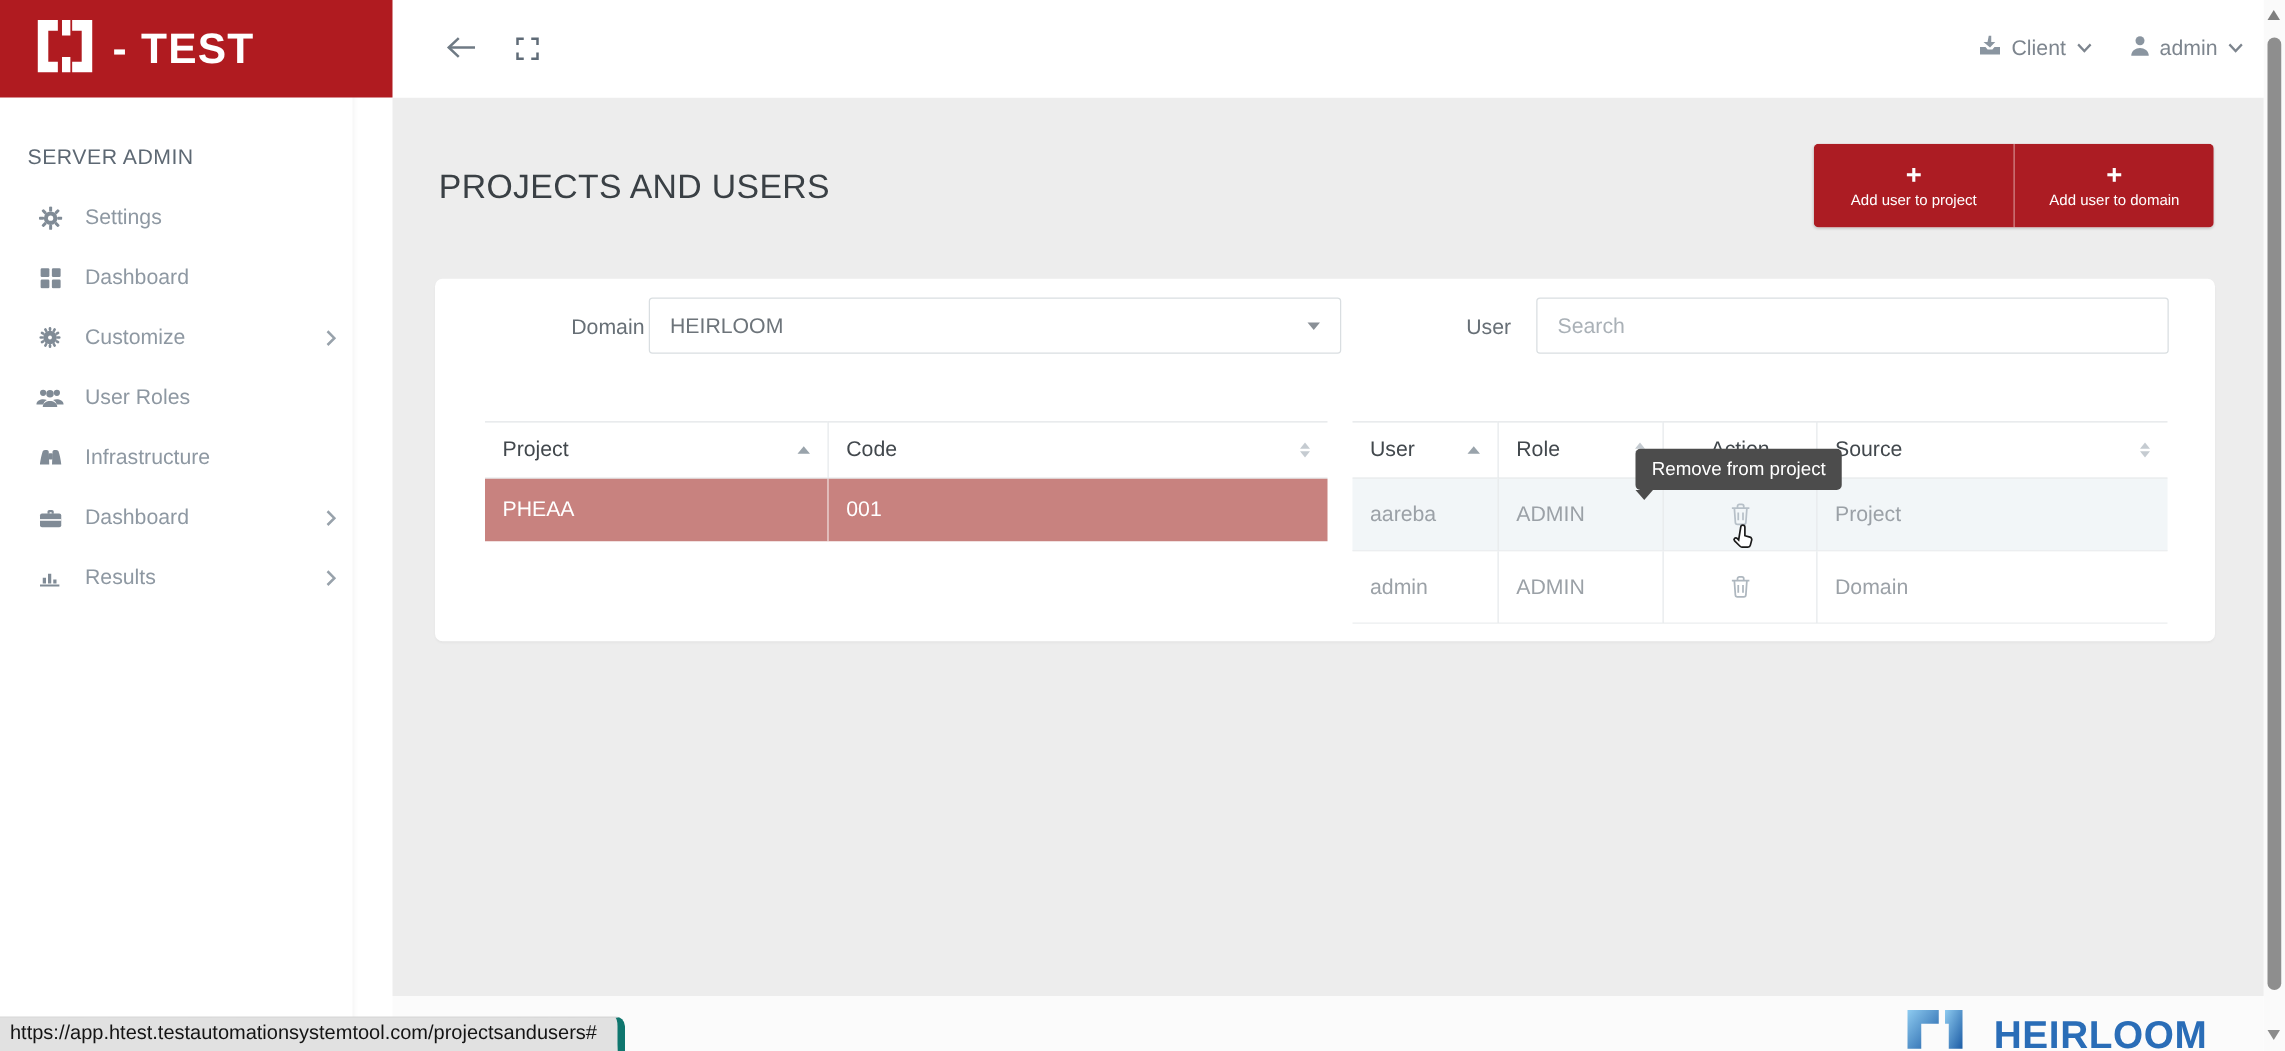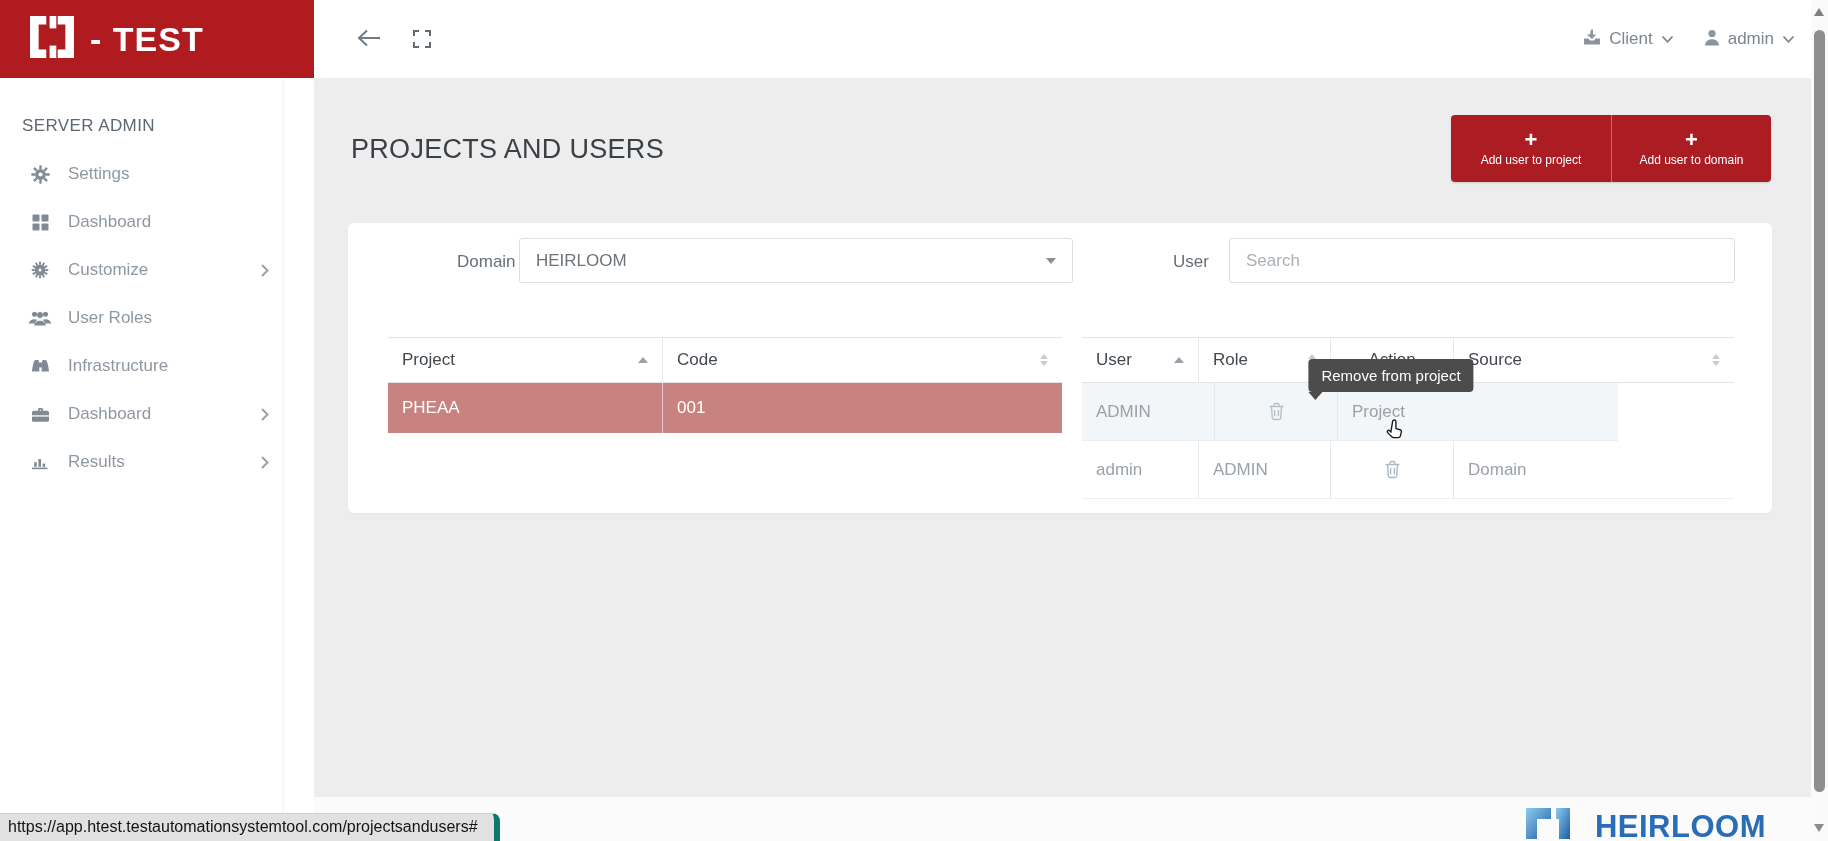--- a/index.html
+++ b/index.html
@@ -355,20 +355,21 @@
           <div class="cell c3">
             <span>Source</span>
             <span class="sort-both">
                 <i class="up"></i>
                 <i class="dn"></i>
               </span>
           </div>
         </div>
         <div class="tbody">
           <div class="trow row-stripe">
+            <div class="cell c0">aareba</div>
             <div class="cell c1">ADMIN</div>
             <div class="cell c2">
               <button class="trash-btn">
                 <svg width="17" height="19" viewBox="0 0 17 19" fill="none" stroke="#b7c0c8" stroke-width="1.4">
                   <path d="M1.5 4.5 h14"></path>
                   <path d="M6 4.3 V3 c0-.8.7-1.5 1.5-1.5 h2 c.8 0 1.5.7 1.5 1.5 v1.3"></path>
                   <path d="M3.5 4.7 l.8 11.3 c.06.85.78 1.5 1.6 1.5 h5.2 c.82 0 1.54-.65 1.6-1.5 l.8-11.3"></path>
                   <path d="M6.6 8 v6.2 M10.4 8 v6.2"></path>
                 </svg>
               </button>

